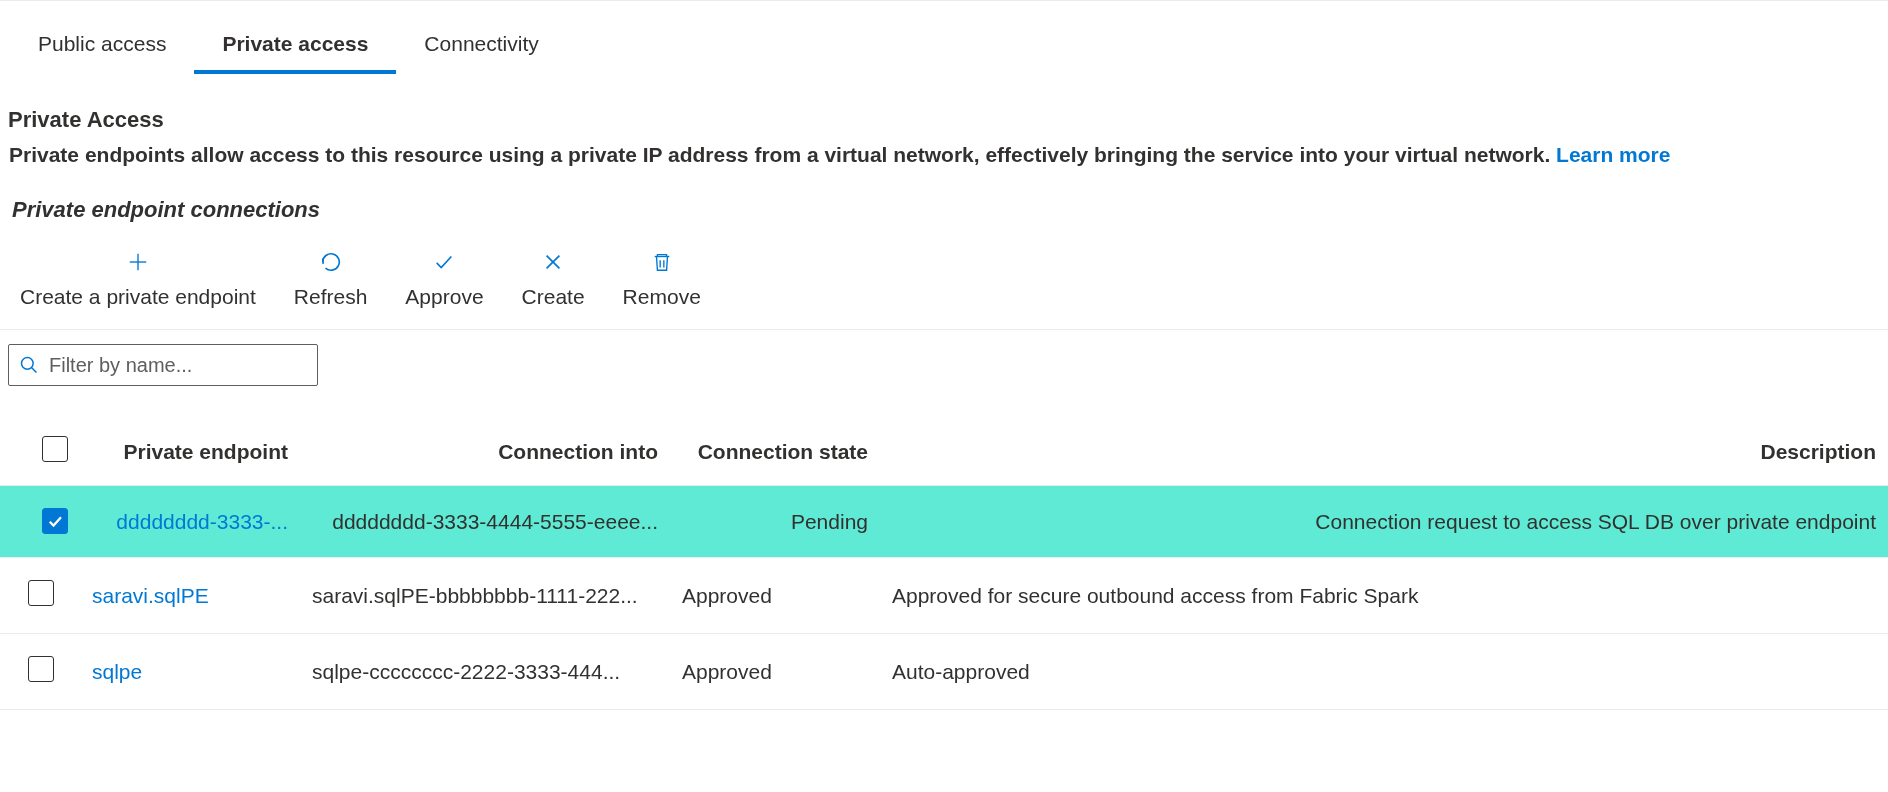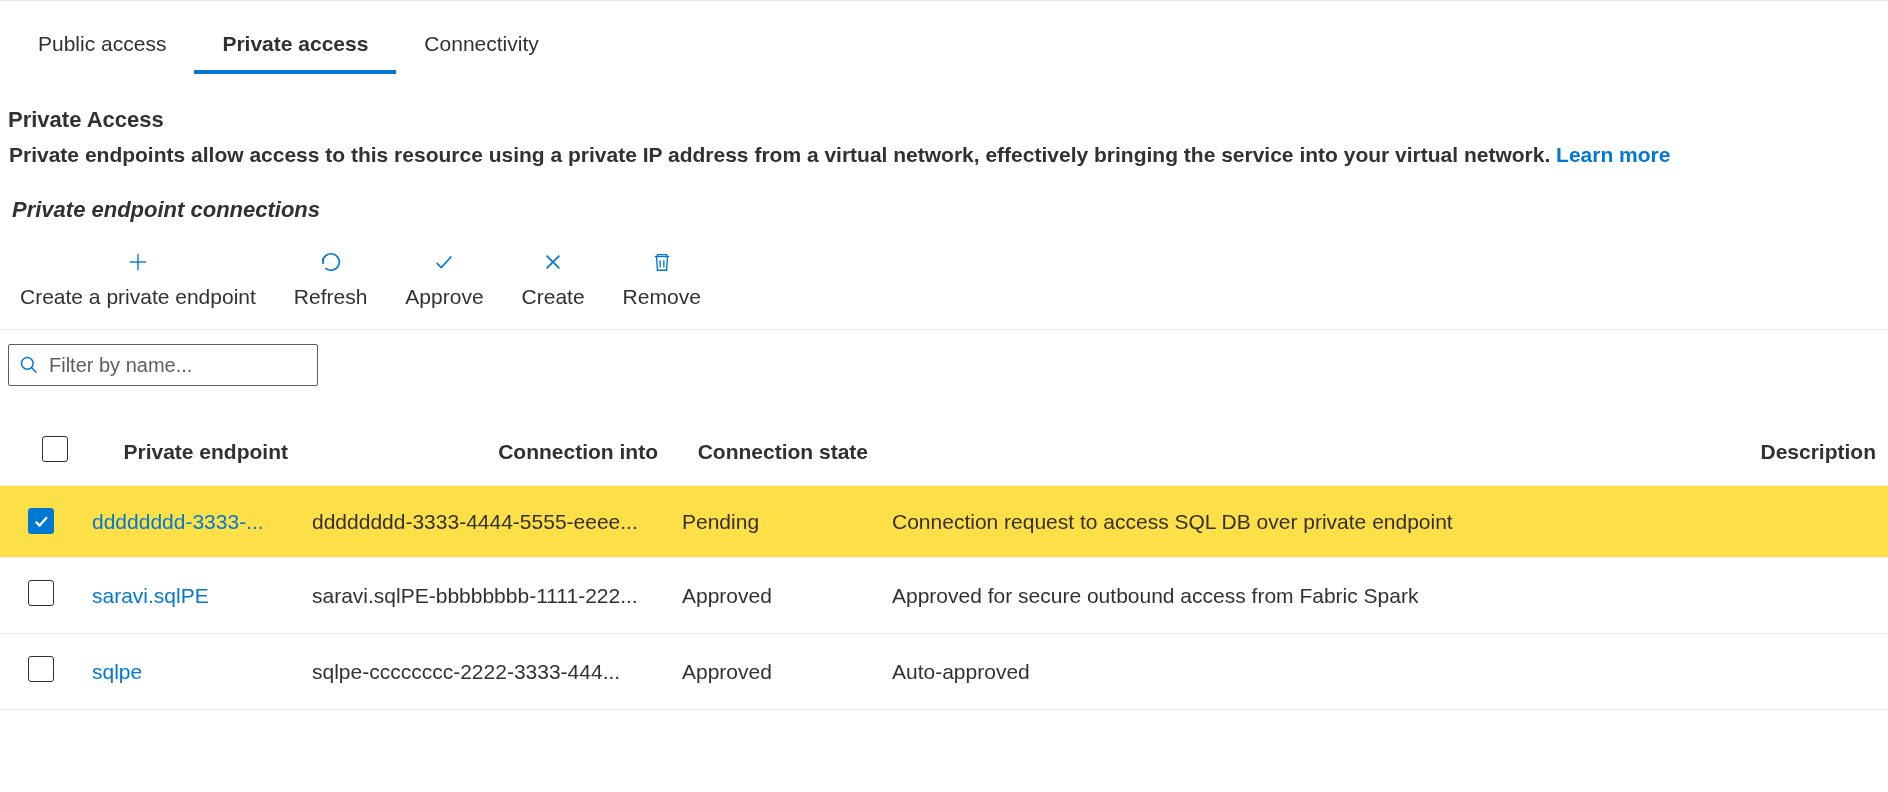--- a/index.html
+++ b/index.html
@@ -160,21 +160,22 @@
     .col-conn {
       width: 370px;
     }
     .col-state {
       width: 210px;
     }
     .col-desc {
       width: auto;
     }
     .tr-selected {
-      background: #fde047;
+      background: #5eead4;
+      text-align: right;
     }
     .checkbox {
       width: 26px;
       height: 26px;
       border: 1.5px solid #323130;
       border-radius: 3px;
       display: inline-flex;
       align-items: center;
       justify-content: center;
       cursor: pointer;

